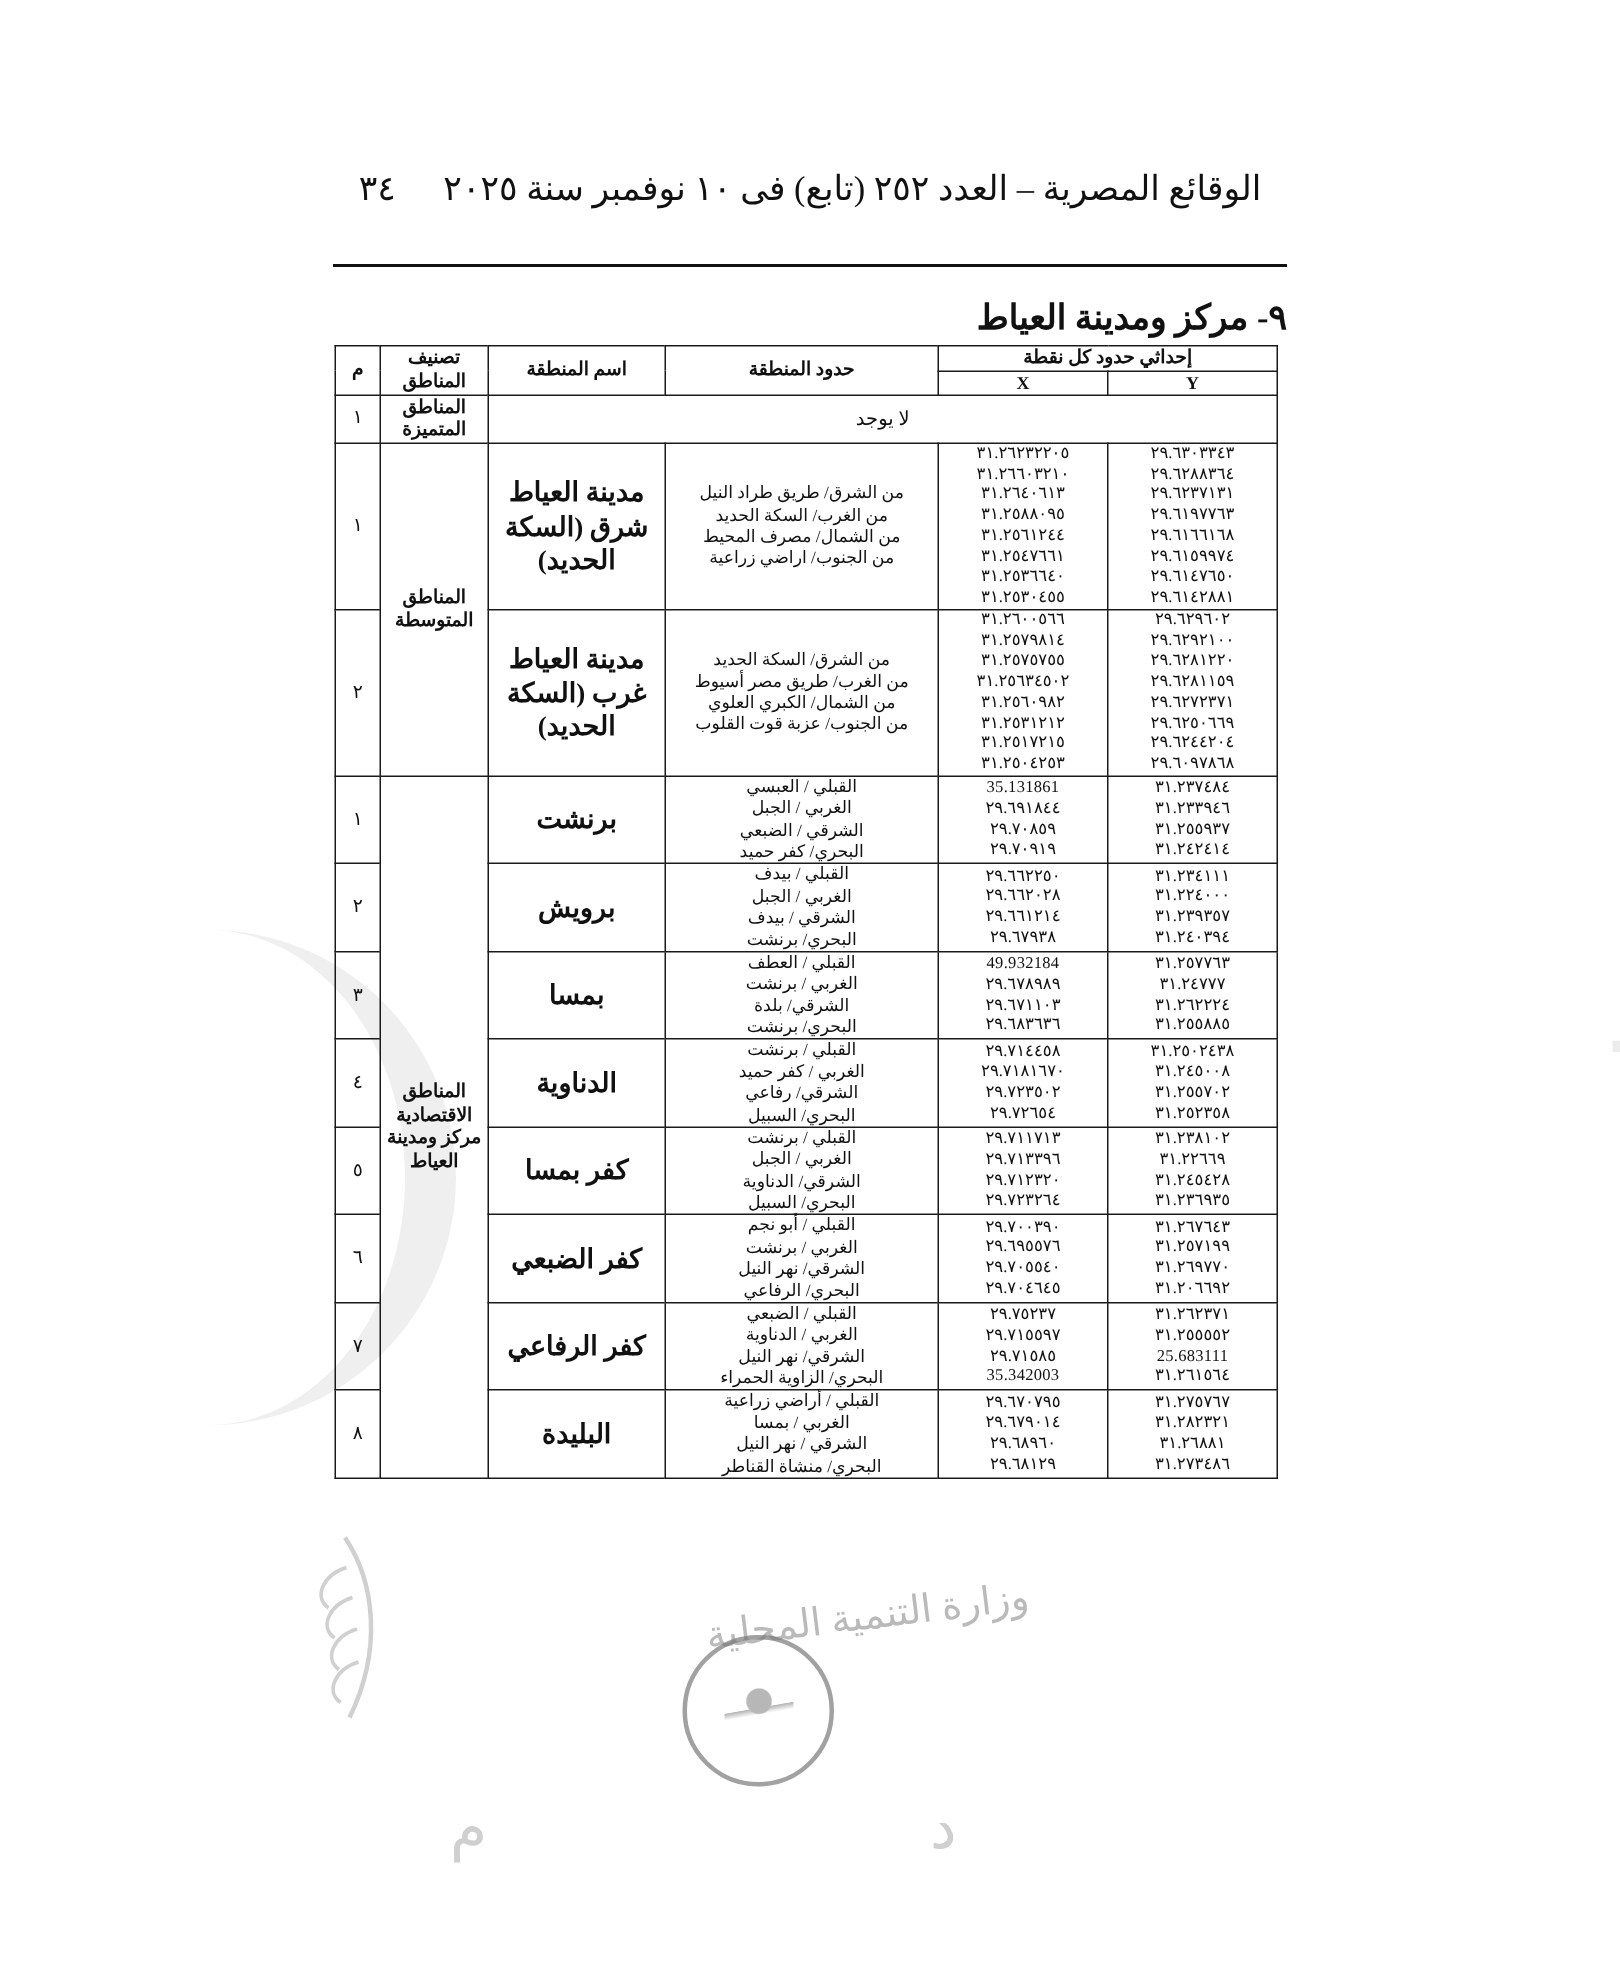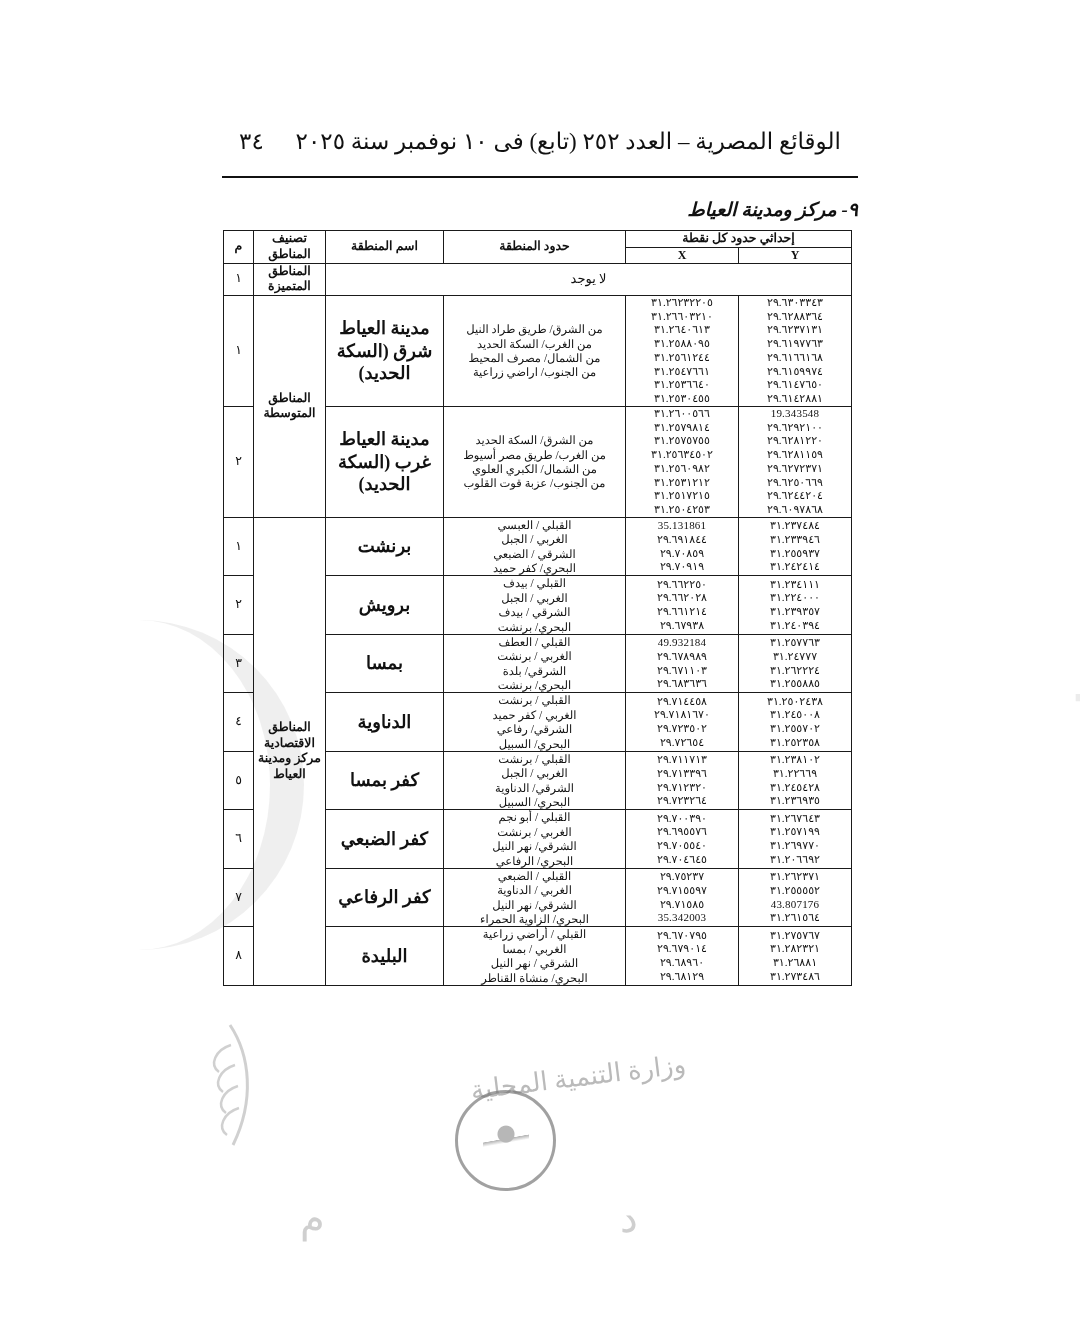--- a/index.html
+++ b/index.html
@@ -92,21 +92,21 @@
     left: 195px;
     top: 1020px;
     width: 70px;
     height: 130px;
     opacity: 0.30;
   }
 
   
   .page-header {
     position: absolute;
-    top: 128px;
+    top: 112px;
     left: 0;
     right: 0;
     text-align: center;
     font-size: 23px;
     letter-spacing: 0px;
     white-space: nowrap;
   }
   .page-header .pageno {
     display: inline-block;
     margin-right: 26px;
@@ -117,23 +117,22 @@
     left: 222px;
     width: 636px;
     height: 2px;
     background: #111;
   }
 
   .section-title {
     position: absolute;
     top: 198px;
     right: 222px;
-    font-size: 19px;
+    font-size: 23px;
     font-weight: bold;
-    font-style: italic;
   }
 
   
   .tbl-wrap {
     position: absolute;
     top: 230px;
     right: 228px;
     width: 628px;
   }
   table.main {
@@ -283,21 +282,21 @@
             <span class="ln">من الغرب/ السكة الحديد</span>
             <span class="ln">من الشمال/ مصرف المحيط</span>
             <span class="ln">من الجنوب/ اراضي زراعية</span>
           </td>
           <td class="name-cell">مدينة العياط شرق (السكة الحديد)</td>
           <td class="cls-cell" rowspan="2">المناطق المتوسطة</td>
           <td class="sn-cell">١</td>
         </tr>
         <tr>
           <td class="coord-cell">
-            <span class="ln">19.343548</span>
+            <span class="ln">٢٩.٦٢٩٦٠٢</span>
             <span class="ln">٢٩.٦٢٩٢١٠٠</span>
             <span class="ln">٢٩.٦٢٨١٢٢٠</span>
             <span class="ln">٢٩.٦٢٨١١٥٩</span>
             <span class="ln">٢٩.٦٢٧٢٣٧١</span>
             <span class="ln">٢٩.٦٢٥٠٦٦٩</span>
             <span class="ln">٢٩.٦٢٤٤٢٠٤</span>
             <span class="ln">٢٩.٦٠٩٧٨٦٨</span>
           </td>
           <td class="coord-cell">
             <span class="ln">٣١.٢٦٠٠٥٦٦</span>
@@ -448,21 +447,21 @@
             <span class="ln">الشرقي/ نهر النيل</span>
             <span class="ln">البحري/ الرفاعي</span>
           </td>
           <td class="name-cell">كفر الضبعي</td>
           <td class="sn-cell">٦</td>
         </tr>
         <tr>
           <td class="coord-cell">
             <span class="ln">٣١.٢٦٢٣٧١</span>
             <span class="ln">٣١.٢٥٥٥٥٢</span>
-            <span class="ln">43.807176</span>
+            <span class="ln">25.683111</span>
             <span class="ln">٣١.٢٦١٥٦٤</span>
           </td>
           <td class="coord-cell">
             <span class="ln">٢٩.٧٥٢٣٧</span>
             <span class="ln">٢٩.٧١٥٥٩٧</span>
             <span class="ln">٢٩.٧١٥٨٥</span>
             <span class="ln">35.342003</span>
           </td>
           <td class="bnd-cell">
             <span class="ln">القبلي / الضبعي</span>

